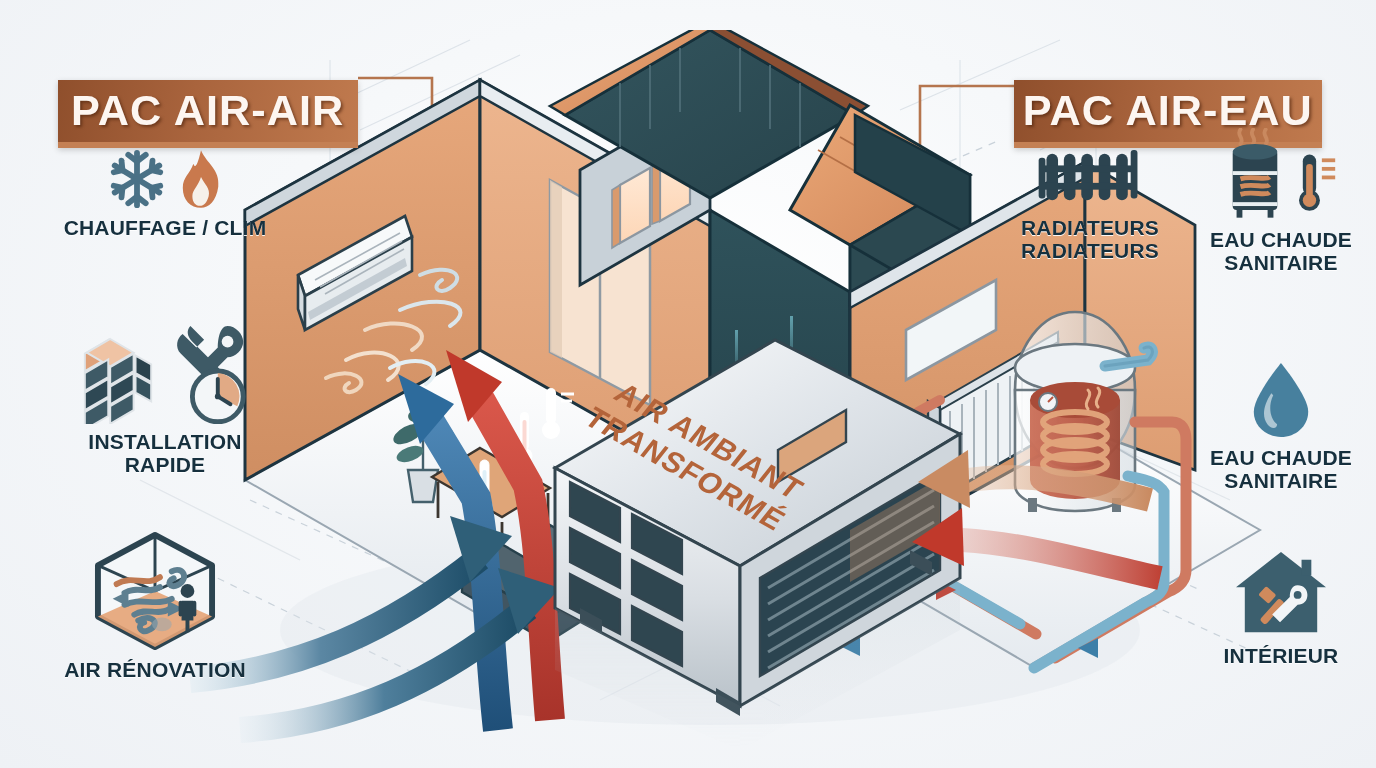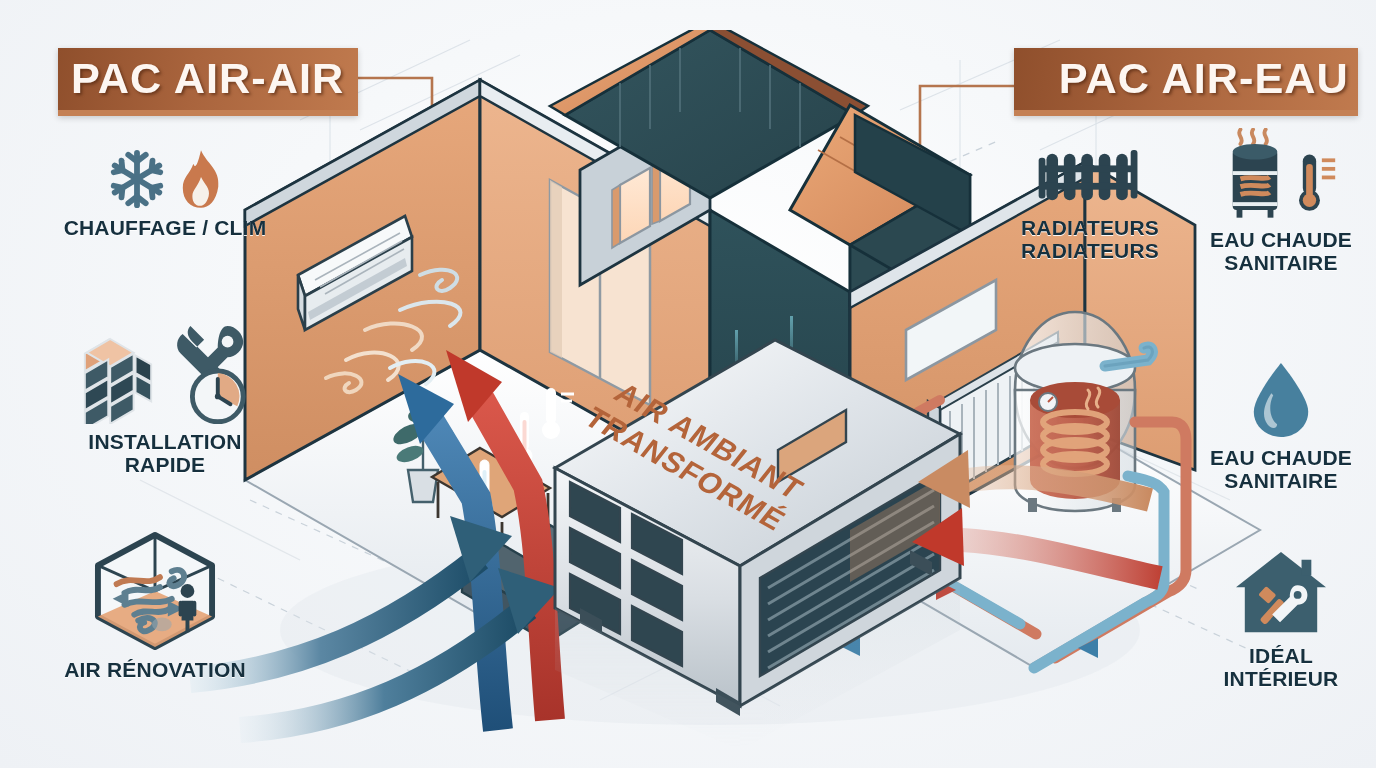--- a/index.html
+++ b/index.html
@@ -13,32 +13,33 @@
   .stage{position:absolute;inset:0;}
   .abs{position:absolute;}
 
   
   .banner{
     position:absolute;
     display:flex;align-items:center;justify-content:center;
     background:linear-gradient(100deg,#8f4f2c 0%,#a9643d 45%,#c07a4e 100%);
     border-bottom:6px solid #c48054;
     box-shadow:0 2px 6px rgba(0,0,0,.18);
+    margin-top:32px;
   }
   .banner span{
     color:#fdf6f1;
     font-weight:bold;
     font-size:42px;
     letter-spacing:1px;
     text-shadow:2px 2px 3px rgba(70,30,10,.55);
     white-space:nowrap;
     transform:scaleX(1.03);
   }
   .banner-left{left:58px;top:48px;width:300px;height:62px;}
-  .banner-right{left:1014px;top:48px;width:308px;height:62px;padding-left:36px;}
+  .banner-right{left:1014px;top:48px;width:308px;height:62px;}
 
   
   .conn{stroke:#b5754e;stroke-width:2.6;fill:none;}
   .conn-arrow{fill:#b5754e;}
 
   
   .feat{position:absolute;text-align:center;}
   .feat .cap{
     color:#16303e;font-weight:bold;font-size:21px;line-height:1.08;
     letter-spacing:.2px;
@@ -646,18 +647,17 @@
           <rect x="28" y="42" width="14" height="12" rx="2" fill="#d08a5c" transform="rotate(42 35 48)"></rect>
           <rect x="36" y="50" width="8" height="30" rx="3" fill="#d08a5c" transform="rotate(42 40 65)"></rect>
         </g>
         <g>
           <path d="M66,38 C72,38 76,42 76,48 C76,54 72,58 66,58 L48,76 L40,68 L58,50 C58,44 60,38 66,38 Z" fill="#f2f5f7"></path>
           <circle cx="66" cy="48" r="4" fill="#3c5f6e"></circle>
         </g>
       </svg>
     </div>
     <div class="cap">
-      <div>IDÉAL</div>
       <div>INTÉRIEUR</div>
     </div>
   </div>
 
 </div>
 
 </body></html>

